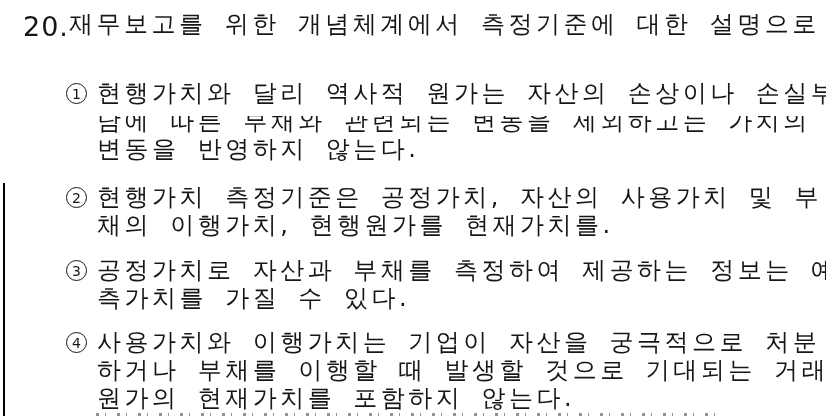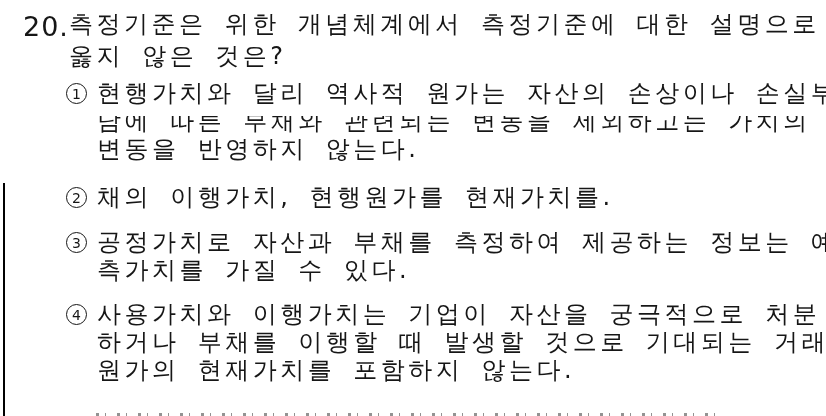--- a/index.html
+++ b/index.html
@@ -101,39 +101,39 @@
 </head>
 <body>
 
 <div class="page">
 
   <div class="vrule"></div>
 
   <div class="question">
     <span class="qnum">20.</span>
     <div class="qtext">
-      <div>측정기준은 위한 개념체계에서 측정기준에 대한 설명으로</div>
-      <div>옳지 않은 것은?</div>
+      <div>재무보고를 위한 개념체계에서 측정기준에 대한 설명으로</div>
     </div>
   </div>
 
   <div class="options">
 
     <div class="option">
       <span class="marker">1</span>
       <div class="olines">
         <div>현행가치와 달리 역사적 원가는 자산의 손상이나 손실부</div>
         <div class="clipped">담에 따른 부채와 관련되는 변동을 제외하고는 가치의</div>
         <div>변동을 반영하지 않는다.</div>
       </div>
     </div>
 
     <div class="option m2">
       <span class="marker">2</span>
       <div class="olines">
+        <div>현행가치 측정기준은 공정가치, 자산의 사용가치 및 부</div>
         <div>채의 이행가치, 현행원가를 현재가치를.</div>
       </div>
     </div>
 
     <div class="option m3">
       <span class="marker">3</span>
       <div class="olines">
         <div>공정가치로 자산과 부채를 측정하여 제공하는 정보는 예</div>
         <div>측가치를 가질 수 있다.</div>
       </div>

